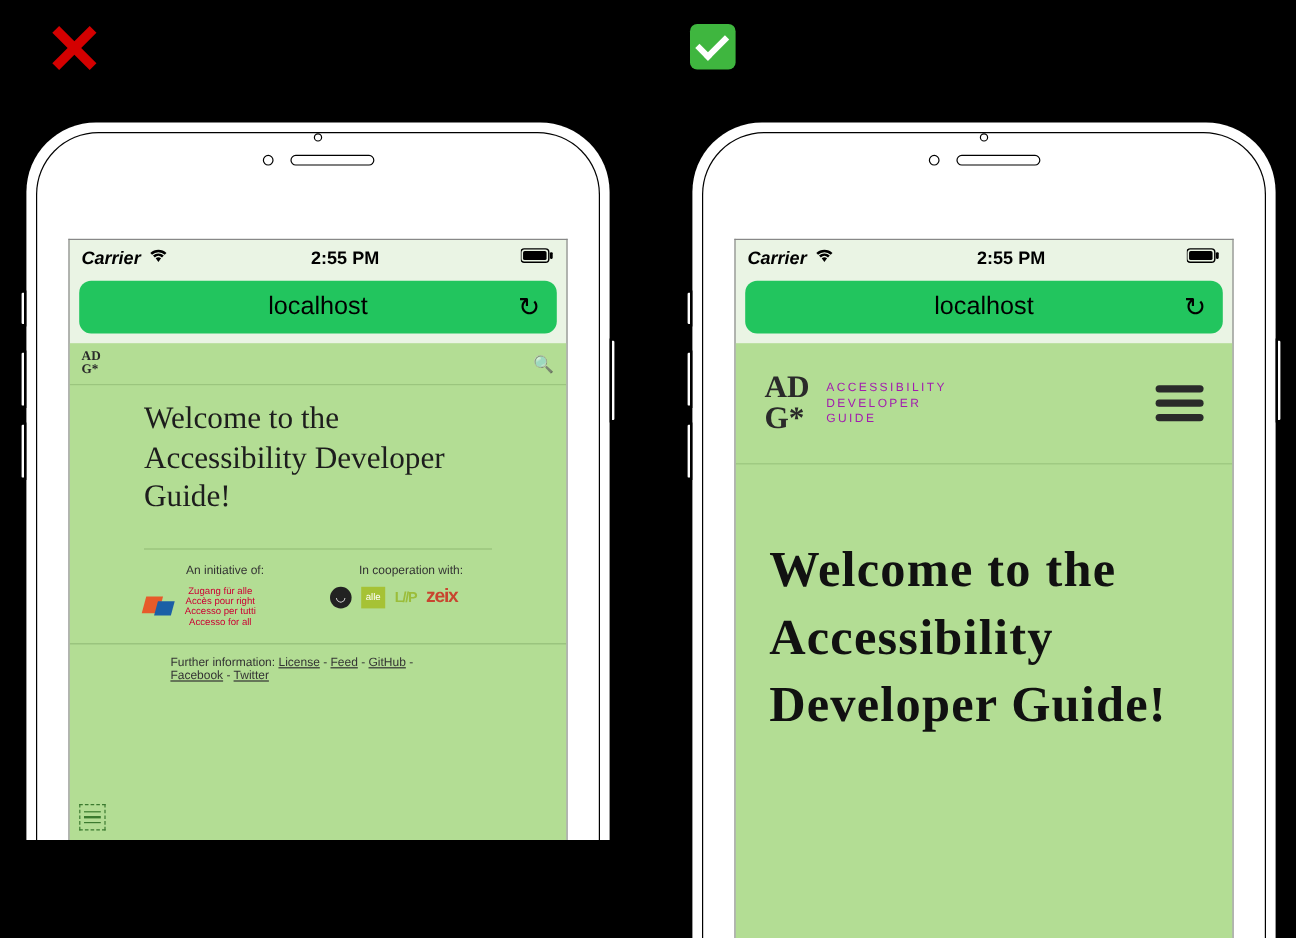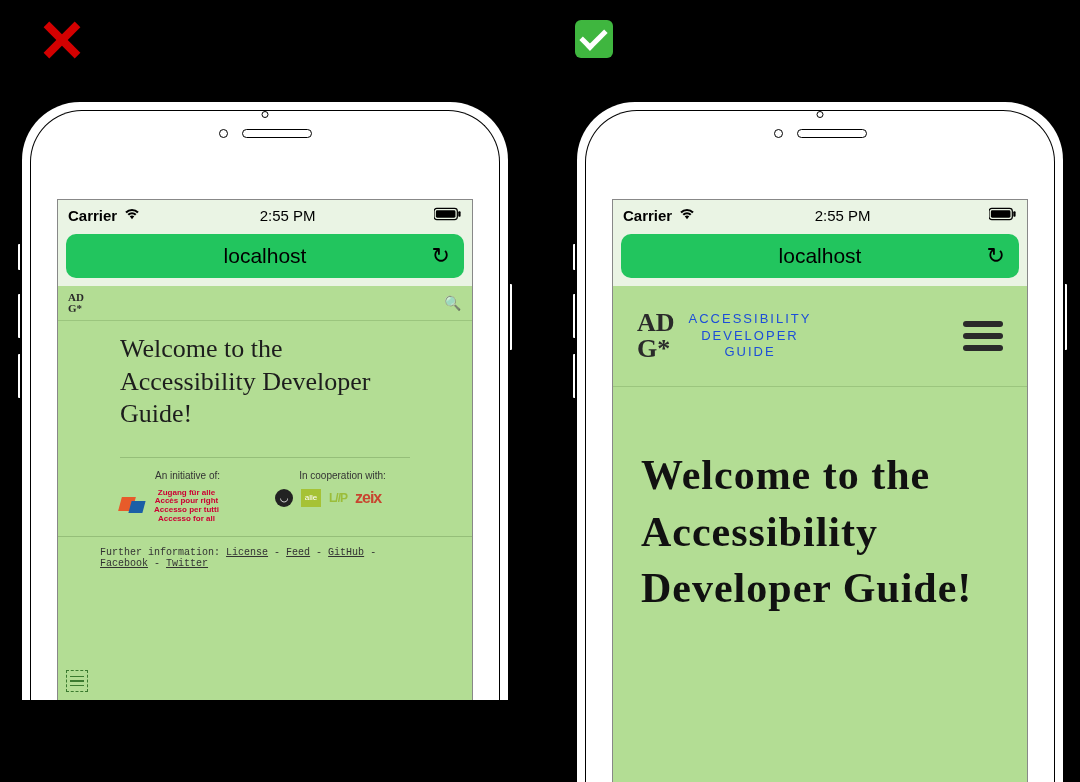--- a/index.html
+++ b/index.html
@@ -91,22 +91,22 @@
     overflow: hidden;
     display: flex; flex-direction: column;
   }
   .status-bar {
     height: 30px;
     display: flex; align-items: center; justify-content: space-between;
     padding: 0 10px;
     font-size: 15px; font-weight: 600;
     color: #000;
   }
-  .status-left { display: flex; align-items: center; gap: 6px; }
-  .status-time { font-weight: 400; }
+  .status-left { display: flex; align-items: center; gap: 6px; font-style: italic; }
+  .status-time { font-weight: 700; }
   .wifi-icon svg { width: 18px; height: 14px; }
   .battery-icon svg { width: 28px; height: 14px; }
 
   .url-bar {
     margin: 4px 8px 8px 8px;
     background: #22c55e;
     border-radius: 10px;
     height: 44px;
     display: flex; align-items: center; justify-content: center;
     position: relative;
@@ -147,30 +147,29 @@
     font-size: 12px; line-height: 1.5; color: #333;
   }
   .bad-hr { border: 0; border-top: 1px solid #95be79; margin: 26px 0 12px; }
   .bad-cols { display: flex; gap: 20px; }
   .bad-col { flex: 1; text-align: center; }
   .bad-label { font-size: 10px; color: #333; margin-bottom: 8px; }
   .bad-initiative { display: flex; align-items: center; gap: 8px; }
   .zfa-logo { width: 26px; height: 26px; position: relative; }
   .zfa-logo .s1 { position:absolute; left:0; top:4px; width:14px; height:14px; background:#e75b2a; transform: skewX(-15deg); }
   .zfa-logo .s2 { position:absolute; left:10px; top:8px; width:14px; height:12px; background:#1b5fa6; transform: skewX(-15deg); }
-  .zfa-text { font-size: 8px; line-height: 1.1; color: #c03; font-weight: bold; }
+  .zfa-text { font-size: 8px; line-height: 1.1; color: #c03; font-weight: normal; }
   .coop-logos { display: flex; align-items: center; gap: 8px; }
   .logo-circle { width: 18px; height: 18px; border-radius: 50%; background: #222; display:flex;align-items:center;justify-content:center;color:#fff;font-size:10px; }
   .logo-unic { width: 20px; height: 18px; background: #a6c235; color:#fff; font-size:8px; display:flex;align-items:center;justify-content:center; }
   .logo-liip { font-family: sans-serif; font-weight: bold; color: #9bbd3a; font-size: 12px; letter-spacing: -1px; }
   .logo-zeix { font-family: sans-serif; font-weight: bold; color: #c8452f; font-size: 16px; letter-spacing: -1px; }
   .bad-footer {
-    padding: 10px 42px; font-size: 10px; color: #333;
+    padding: 10px 84px; font-size: 10px; color: #333;
     border-top: 1px solid #95be79;
-    font-family: Liberation Mono, monospace;
   }
   .bad-footer a { color: #333; text-decoration: underline; }
   .bad-side-icon {
     position: absolute; left: 8px; bottom: 8px;
     width: 22px; height: 22px;
     border: 1.5px dashed #3b7a2f;
     display:flex; flex-direction:column; justify-content:center; gap:3px; padding:3px;
   }
   .bad-side-icon span { height:1.5px; background:#3b7a2f; }
 
@@ -182,23 +181,22 @@
     border-bottom: 1px solid #9bc57e;
   }
   .good-logo { display: flex; align-items: center; gap: 14px; }
   .good-logo-mark {
     font-family: Georgia, 'Times New Roman', serif;
     font-weight: bold; font-size: 26px; line-height: 1;
     color: #2a2a2a;
   }
   .good-logo-text {
     font-family: Verdana, sans-serif;
-    font-size: 13px; letter-spacing: 2px; line-height: 1.3;
-    color: #1d4ed8;
-    text-align: center;
+    font-size: 10px; letter-spacing: 2px; line-height: 1.3;
+    color: #a21caf;
   }
   .hamburger {
     width: 40px; height: 30px;
     display:flex; flex-direction:column; justify-content:space-between;
   }
   .hamburger span { height: 6px; background:#2a2a2a; border-radius: 3px; }
   .good-body { padding: 60px 28px; }
   .good-title {
     font-family: Georgia, 'Times New Roman', serif;
     font-size: 42px; line-height: 1.35;

